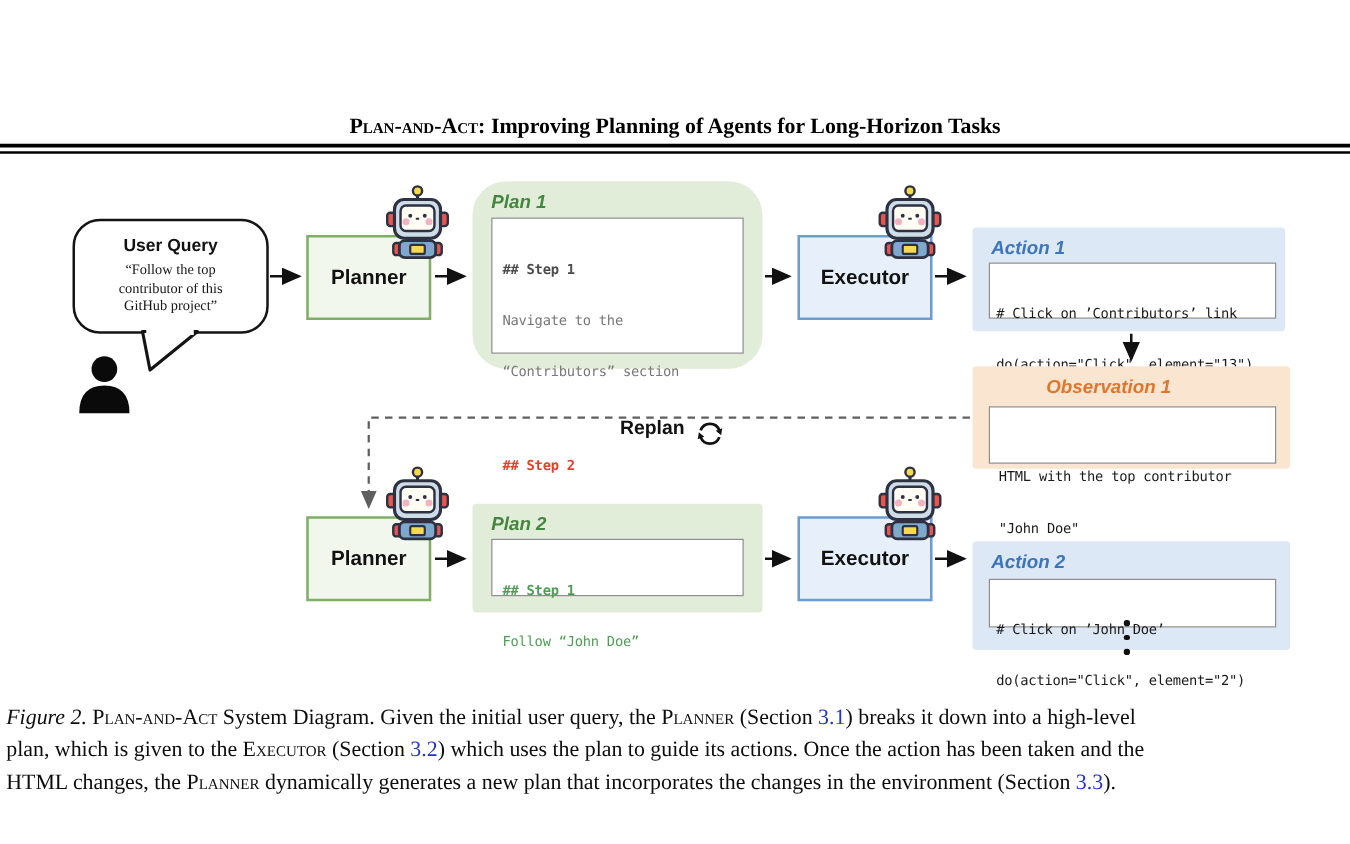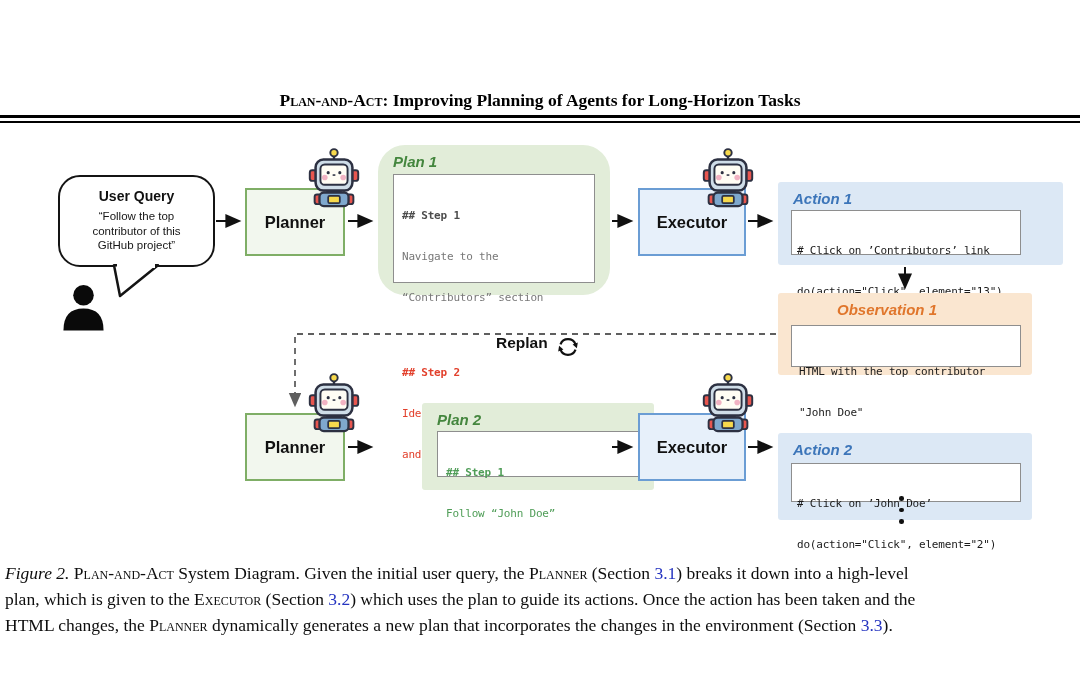--- a/index.html
+++ b/index.html
@@ -20,21 +20,21 @@
   
   #arrows { position:absolute; top:0; left:0; width:1080px; height:675px; pointer-events:none; z-index:5; }
 
   
   #user-bubble {
     position:absolute; left:58px; top:175px; width:157px; height:92px;
     background:#fff; border:2.5px solid #141414; border-radius:22px; z-index:2;
     display:flex; flex-direction:column; align-items:center; padding-top:11px;
   }
   #user-bubble .uq-title { font-size:14px; font-weight:bold; color:#111; margin-bottom:5px; }
-  #user-bubble .uq-line  { font-family:Liberation Sans, sans-serif; font-size:11.5px; line-height:14.5px; color:#161616; text-align:center; }
+  #user-bubble .uq-line  { font-family:Liberation Serif, serif; font-size:11.5px; line-height:14.5px; color:#161616; text-align:center; }
 
   
   .agent-box {
     position:absolute; width:100px; height:68px; display:flex; align-items:center; justify-content:center;
     font-size:16.5px; font-weight:bold; color:#111; z-index:3;
   }
   .planner  { border:2.5px solid var(--c-planner_border,#7fae66); background:var(--c-planner_bg,#f2f7ee); }
   .executor { border:2.5px solid var(--c-executor_border,#6b9dd4); background:var(--c-executor_bg,#e7f0fa); width:108px; }
   #planner1  { left:245px; top:188px; }
   #executor1 { left:638px; top:188px; }
@@ -59,29 +59,29 @@
   #plan1-panel .panel-title, #plan2-panel .panel-title { color:var(--c-plan_title,#44863e); }
   #plan1-box { left:15px; top:29px; width:202px; height:109px; padding:7px 8px; font-size:11px; }
   .t-grayb { color:#4c4c4c; font-weight:bold; }
   .t-gray  { color:#787878; }
   .t-redb  { color:var(--c-step_red,#e2402c); font-weight:bold; }
   .t-red   { color:var(--c-step_red,#e2402c); }
   .t-greenb{ color:var(--c-plan2_green,#4f9d57); font-weight:bold; }
   .t-green { color:var(--c-plan2_green,#4f9d57); }
   .gap { height:8px; }
 
-  #action1-panel { left:778px; top:182px; width:285px; height:83px; background:var(--c-action_bg,#dce8f5); }
+  #action1-panel { left:778px; top:182px; width:250px; height:83px; background:var(--c-action_bg,#dce8f5); }
   #action1-panel .panel-title, #action2-panel .panel-title { color:var(--c-action_title,#3c75b9); }
   #action1-box { left:13px; top:28px; width:230px; height:45px; padding:6px 5px; font-size:11px; color:#1a1a1a; }
 
   #obs1-panel { left:778px; top:293px; width:254px; height:82px; background:var(--c-obs_bg,#fae6d0); }
   #obs1-panel .panel-title { color:var(--c-obs_title,#e0762c);margin-left:44px; }
-  #obs1-box { left:13px; top:32px; width:230px; height:42px; padding:12px 7px; font-size:11px; color:#1a1a1a; }
-
-  #plan2-panel { left:378px; top:403px; width:232px; height:87px; background:var(--c-plan_bg,#e2edd9);margin-left:44px; }
+  #obs1-box { left:13px; top:32px; width:230px; height:42px; padding:22px 7px; font-size:11px; color:#1a1a1a; }
+
+  #plan2-panel { left:378px; top:403px; width:232px; height:87px; background:var(--c-plan_bg,#e2edd9); }
   #plan2-box { left:15px; top:28px; width:202px; height:46px; padding:7px 8px; font-size:11px; }
 
   #action2-panel { left:778px; top:403px; width:254px; height:87px; background:var(--c-action_bg,#dce8f5);margin-top:30px; }
   #action2-box { left:13px; top:30px; width:230px; height:39px; padding:6px 5px; font-size:11px; color:#1a1a1a; }
 
   
   #replan { position:absolute; left:468px; top:334px; display:flex; align-items:flex-start; gap:7px; z-index:4;margin-left:28px; }
   #replan .replan-text { font-size:15.5px; font-weight:bold; color:#111; }
 
   

